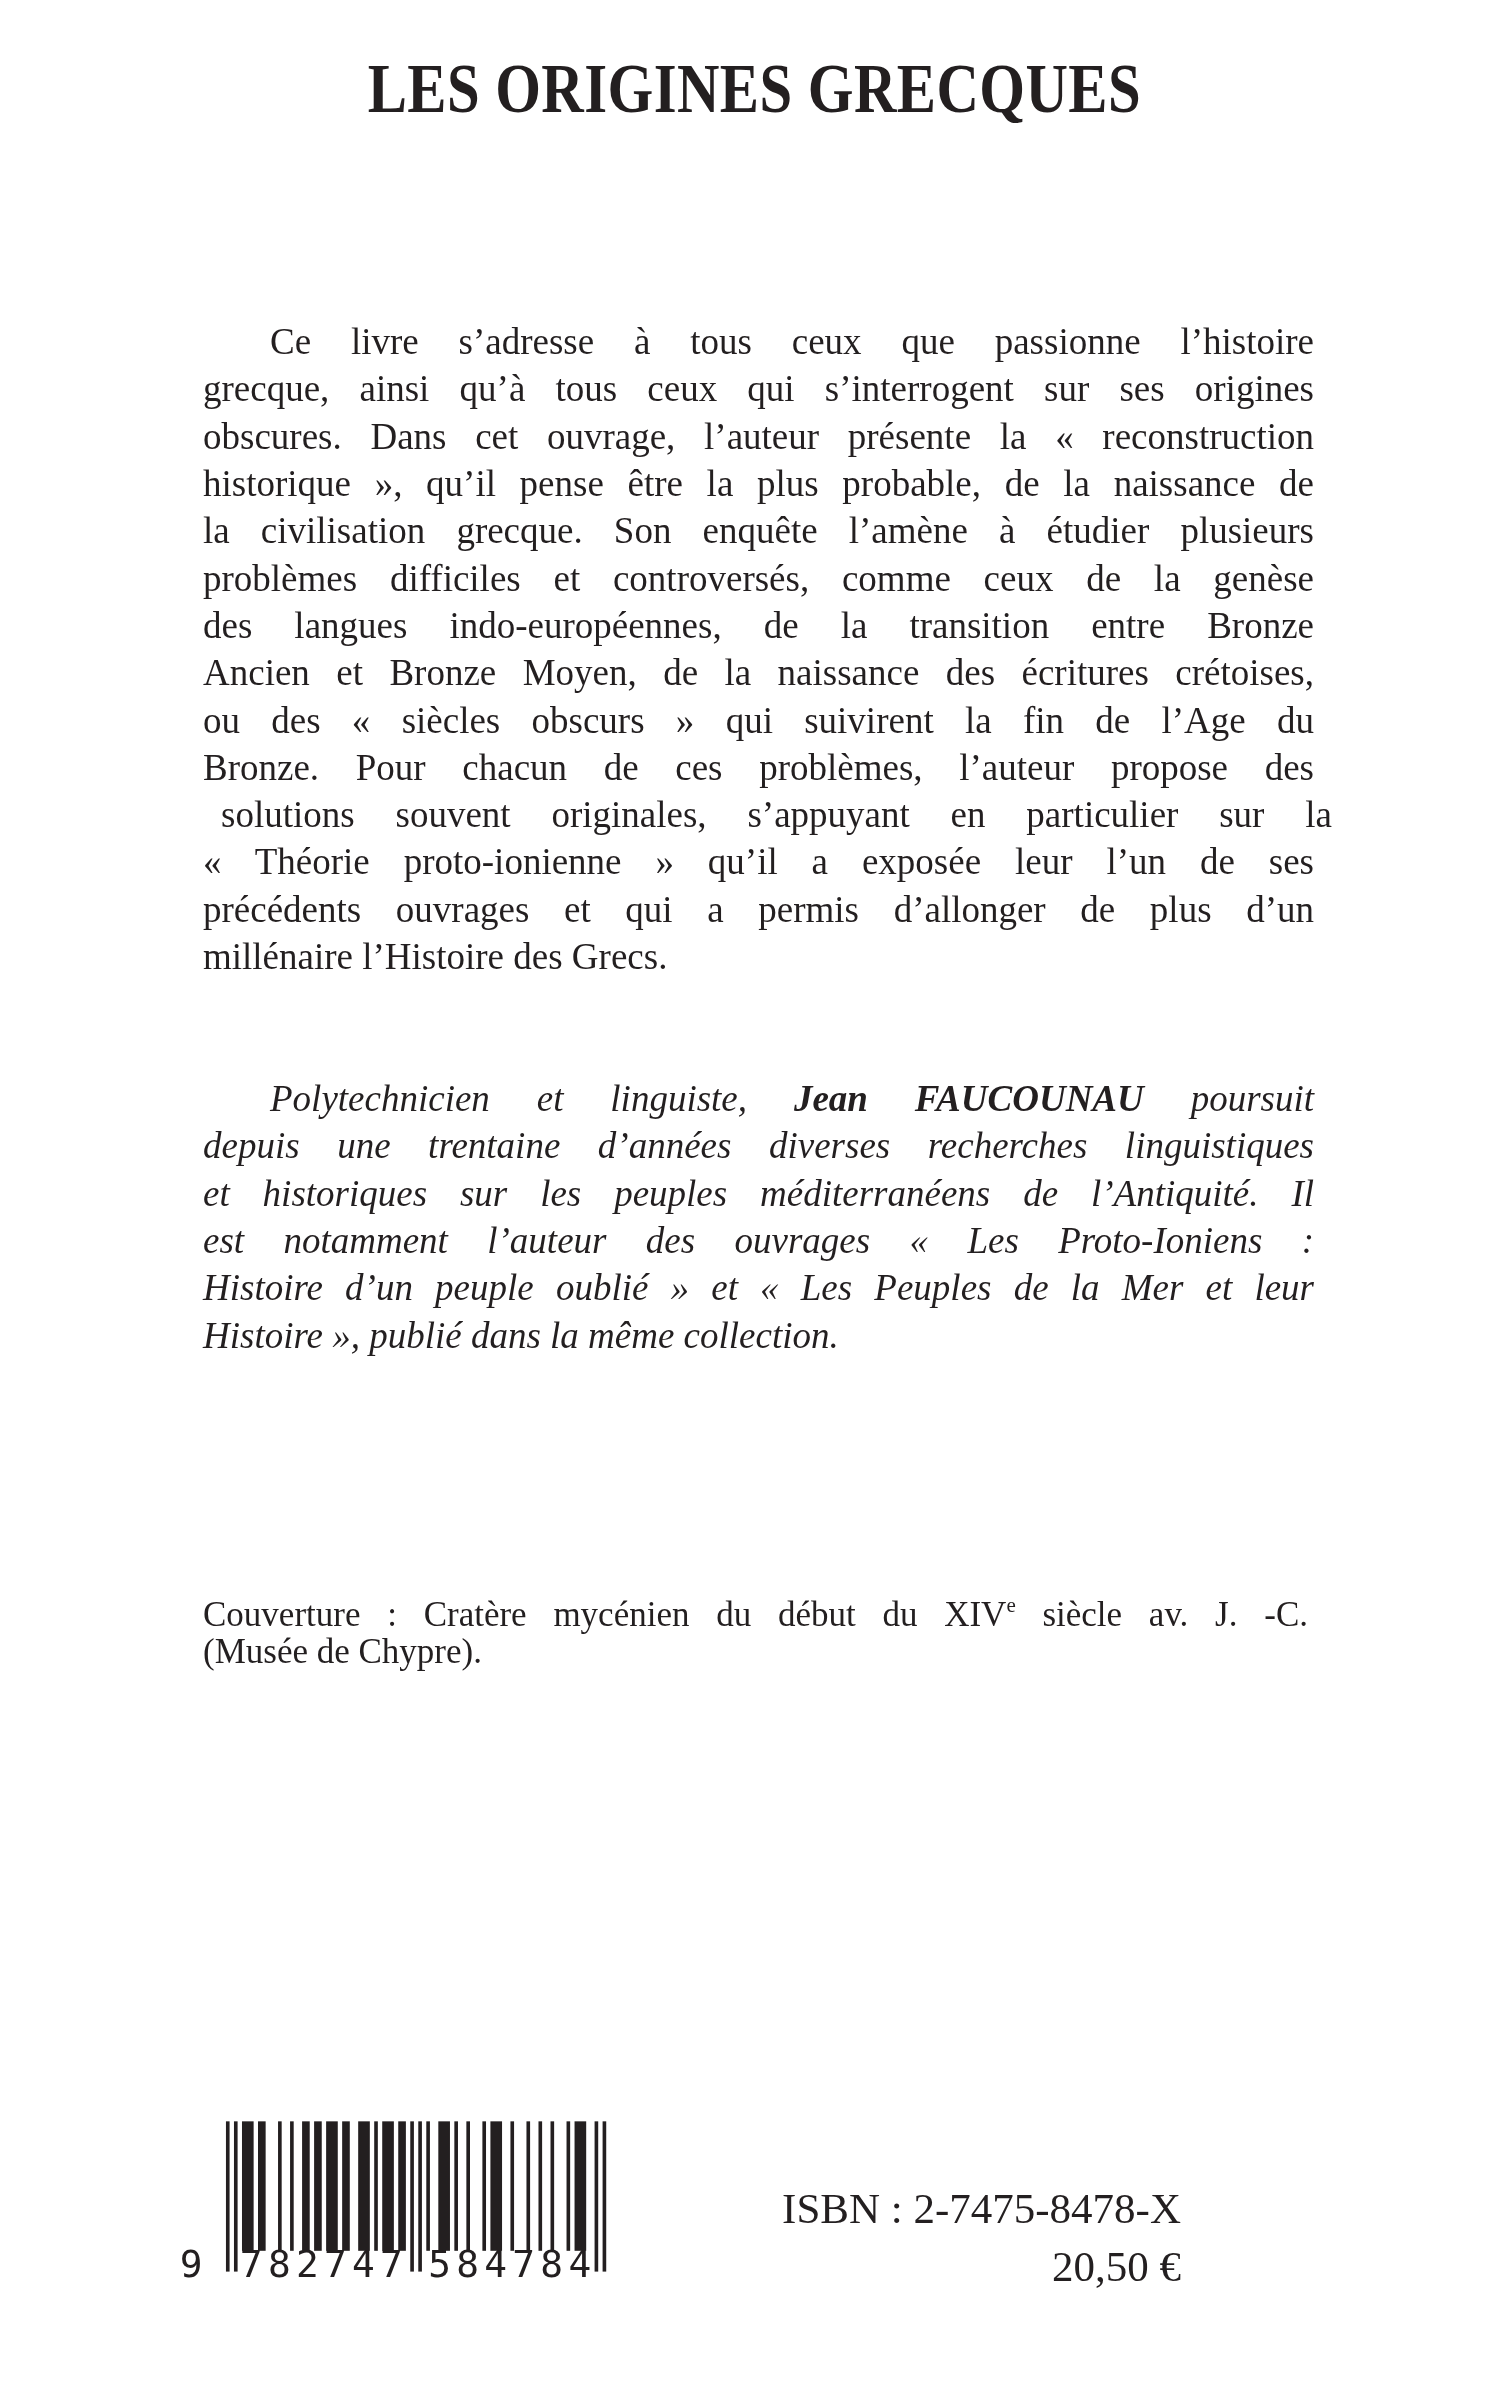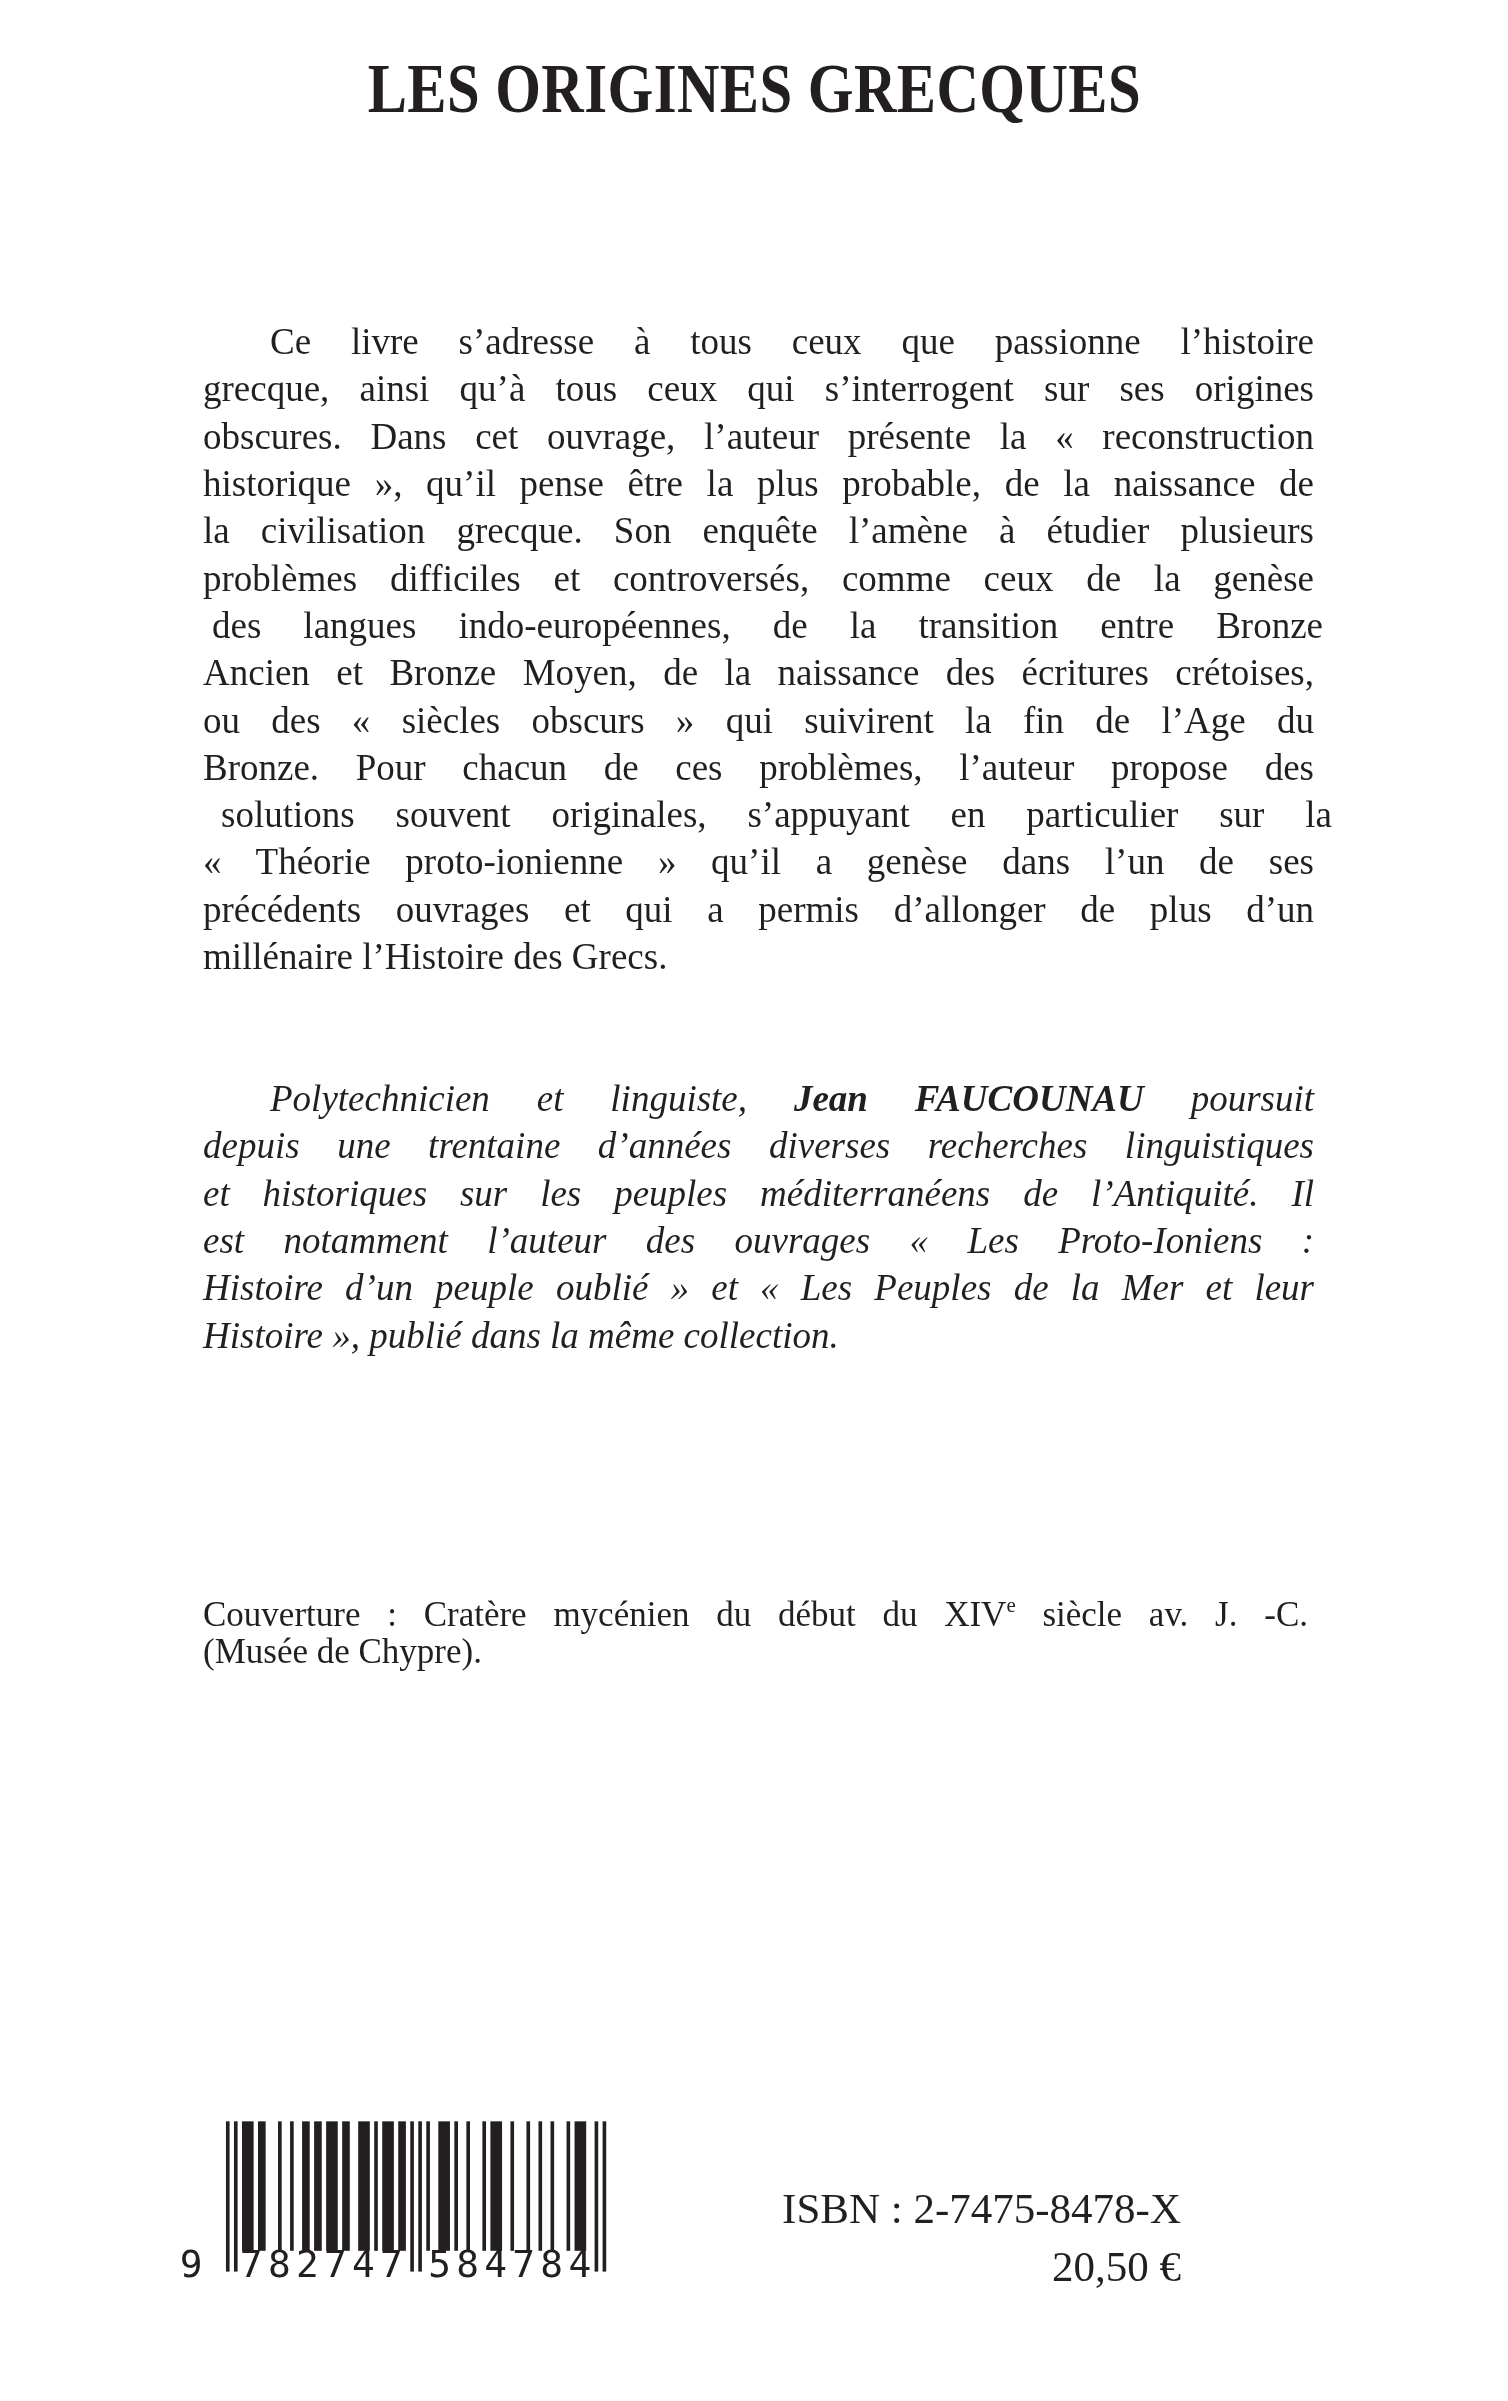--- a/index.html
+++ b/index.html
@@ -38,26 +38,26 @@
     <span>LES ORIGINES GRECQUES</span>
   </div>
 
   <div>
     <div class="line indent" style="top:318px;">Ce livre s’adresse à tous ceux que passionne l’histoire</div>
     <div class="line" style="top:365px;">grecque, ainsi qu’à tous ceux qui s’interrogent sur ses origines</div>
     <div class="line" style="top:413px;">obscures. Dans cet ouvrage, l’auteur présente la « reconstruction</div>
     <div class="line" style="top:460px;">historique », qu’il pense être la plus probable, de la naissance de</div>
     <div class="line" style="top:507px;">la civilisation grecque. Son enquête l’amène à étudier plusieurs</div>
     <div class="line" style="top:555px;">problèmes difficiles et controversés, comme ceux de la genèse</div>
-    <div class="line" style="top:602px;margin-left:9px;">des langues indo-européennes, de la transition entre Bronze</div>
+    <div class="line" style="top:602px;">des langues indo-européennes, de la transition entre Bronze</div>
     <div class="line" style="top:649px;">Ancien et Bronze Moyen, de la naissance des écritures crétoises,</div>
     <div class="line" style="top:697px;">ou des « siècles obscurs » qui suivirent la fin de l’Age du</div>
     <div class="line" style="top:744px;">Bronze. Pour chacun de ces problèmes, l’auteur propose des</div>
     <div class="line" style="top:791px;margin-left:18px;">solutions souvent originales, s’appuyant en particulier sur la</div>
-    <div class="line" style="top:838px;">« Théorie proto-ionienne » qu’il a genèse dans l’un de ses</div>
+    <div class="line" style="top:838px;">« Théorie proto-ionienne » qu’il a exposée leur l’un de ses</div>
     <div class="line" style="top:886px;">précédents ouvrages et qui a permis d’allonger de plus d’un</div>
     <div class="line last" style="top:933px;">millénaire l’Histoire des Grecs.</div>
   </div>
 
   <div>
     <div class="line indent italic" style="top:1075px;"><span>Polytechnicien et linguiste,</span> <span class="strong">Jean FAUCOUNAU</span> <span>poursuit</span></div>
     <div class="line italic" style="top:1122px;">depuis une trentaine d’années diverses recherches linguistiques</div>
     <div class="line italic" style="top:1170px;">et historiques sur les peuples méditerranéens de l’Antiquité. Il</div>
     <div class="line italic" style="top:1217px;">est notamment l’auteur des ouvrages « Les Proto-Ioniens :</div>
     <div class="line italic" style="top:1264px;">Histoire d’un peuple oublié » et « Les Peuples de la Mer et leur</div>

